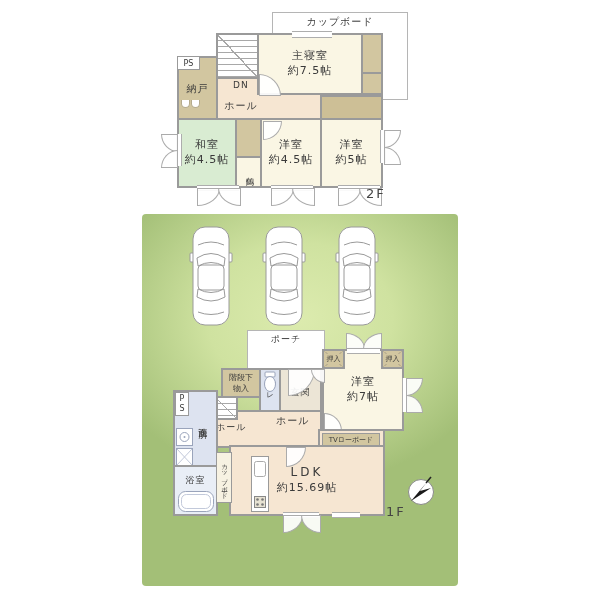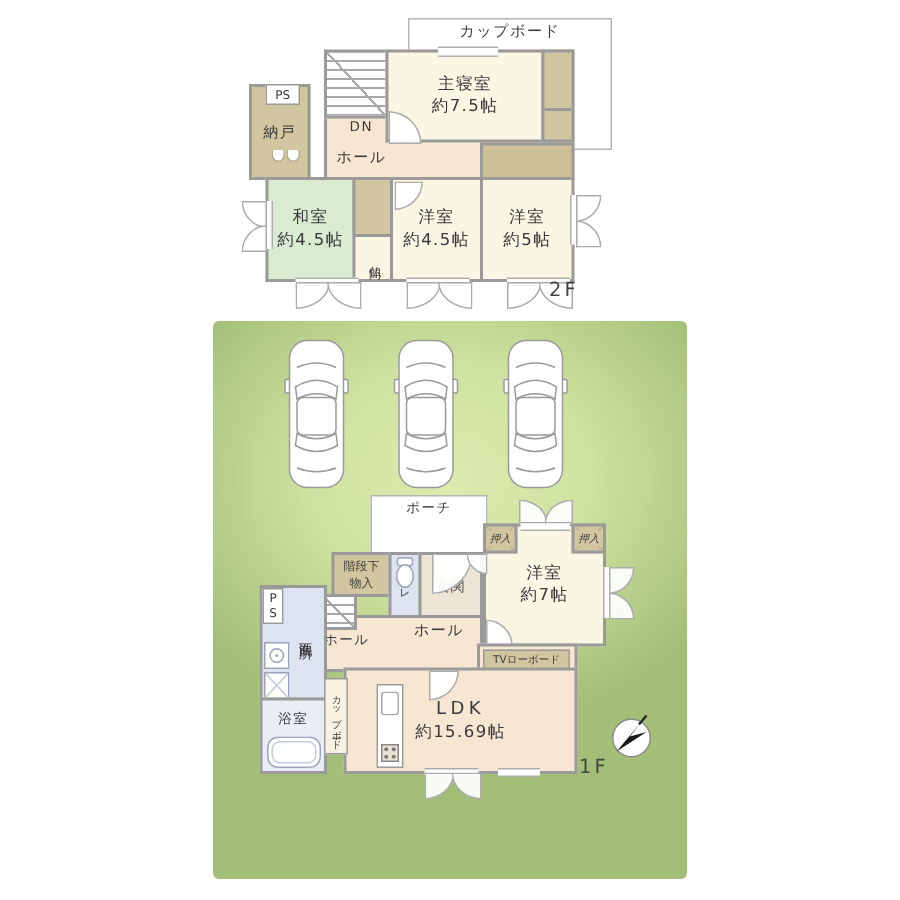--- a/index.html
+++ b/index.html
@@ -33,38 +33,38 @@
                  #a8a8a8 calc(50% + .7px),transparent calc(50% + .7px));}
   .arc{position:absolute;background:rgba(255,255,255,.92);border:1px solid #ababab;}
   .arc-br{border-radius:0 0 100% 0;}
   .arc-bl{border-radius:0 0 0 100%;}
   .arc-tr{border-radius:0 100% 0 0;}
   .arc-tl{border-radius:100% 0 0 0;}
   .win-h{position:absolute;background:#fff;border-top:1px solid #adadad;border-bottom:1px solid #adadad;}
   .win-v{position:absolute;background:#fff;border-left:1px solid #adadad;border-right:1px solid #adadad;}
   .diag{background-image:
      linear-gradient(to top right,transparent calc(50% - .5px),#bdb293 calc(50% - .5px),#bdb293 calc(50% + .5px),transparent calc(50% + .5px)),
-     linear-gradient(to bottom right,transparent calc(50% - .5px),#bdb293 calc(50% - .5px),#bdb293 calc(50% + .5px),transparent calc(50% + .5px)); font-style: italic;}
+     linear-gradient(to bottom right,transparent calc(50% - .5px),#bdb293 calc(50% - .5px),#bdb293 calc(50% + .5px),transparent calc(50% + .5px));}
   .yard{position:absolute;left:142px;top:214px;width:316px;height:372px;border-radius:4px;
         background:radial-gradient(ellipse 65% 45% at 50% 28%,#dcebae 0%,#cfe2a0 45%,#b7cf8a 75%,#a3bf77 100%);}
   .divider-cell{position:absolute;left:0;right:0;bottom:0;height:32%;border-top:2px solid #9a9a9a;}
   svg{display:block;}
 </style>
 </head>
 <body>
 
 <div id="canvas">
 
   <div>
 
     <div class="room thin white abs" style="left:272px;top:12px;width:136px;height:88px;justify-content:flex-start;">
       <span class="lbl" style="margin-top:2px;">カップボード</span>
     </div>
 
-    <div class="room tan" style="left:166px;top:56px;width:41px;height:64px;">
+    <div class="room tan" style="left:177px;top:56px;width:41px;height:64px;">
       <span class="lbl">納戸</span>
     </div>
     <div class="room white" style="left:177px;top:56px;width:23px;height:14px;border-width:1px;border-color:#9a9a9a;">
       <span class="sm">PS</span>
     </div>
     <div class="abs" style="left:181px;top:100px;width:9px;height:8px;background:#fff;border:1px solid #b5ab8c;border-top:none;border-radius:0 0 7px 7px;"></div>
     <div class="abs" style="left:191px;top:100px;width:9px;height:8px;background:#fff;border:1px solid #b5ab8c;border-top:none;border-radius:0 0 7px 7px;"></div>
 
     <div class="room peach" style="left:216px;top:77px;width:106px;height:45px;justify-content:flex-end;">
       <span class="lbl" style="margin-bottom:8px;margin-right:56px;">ホール</span>

